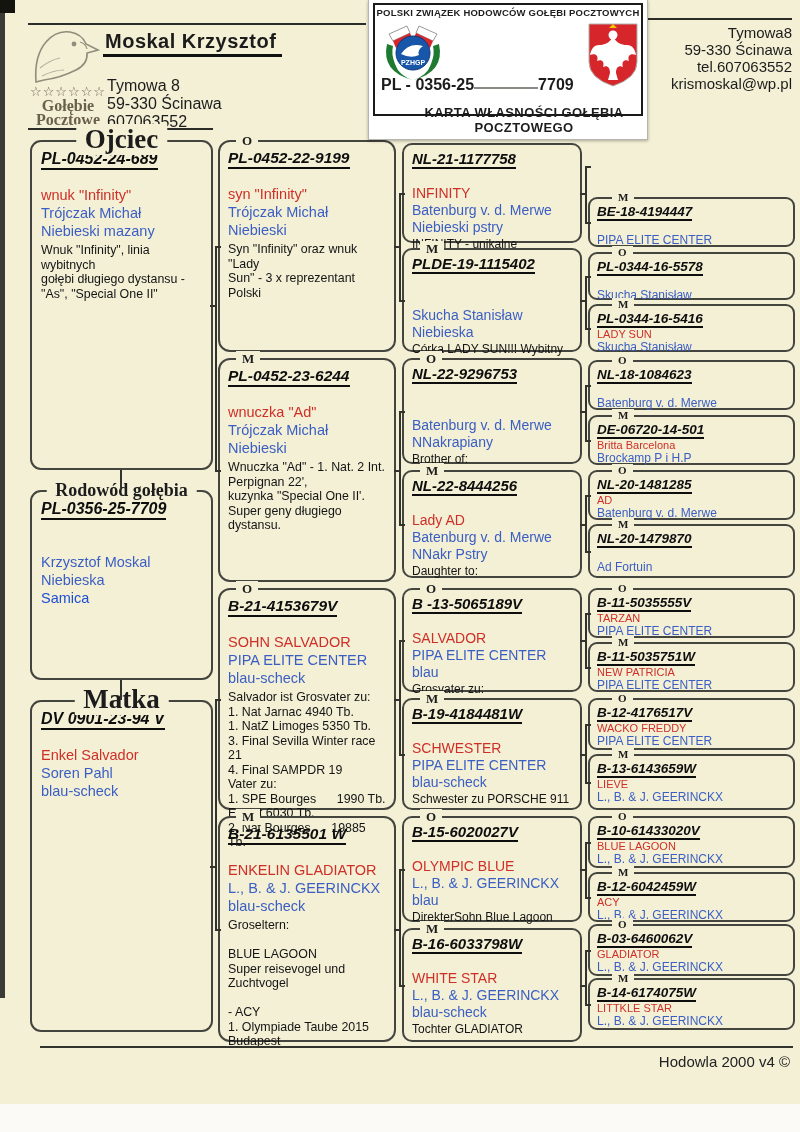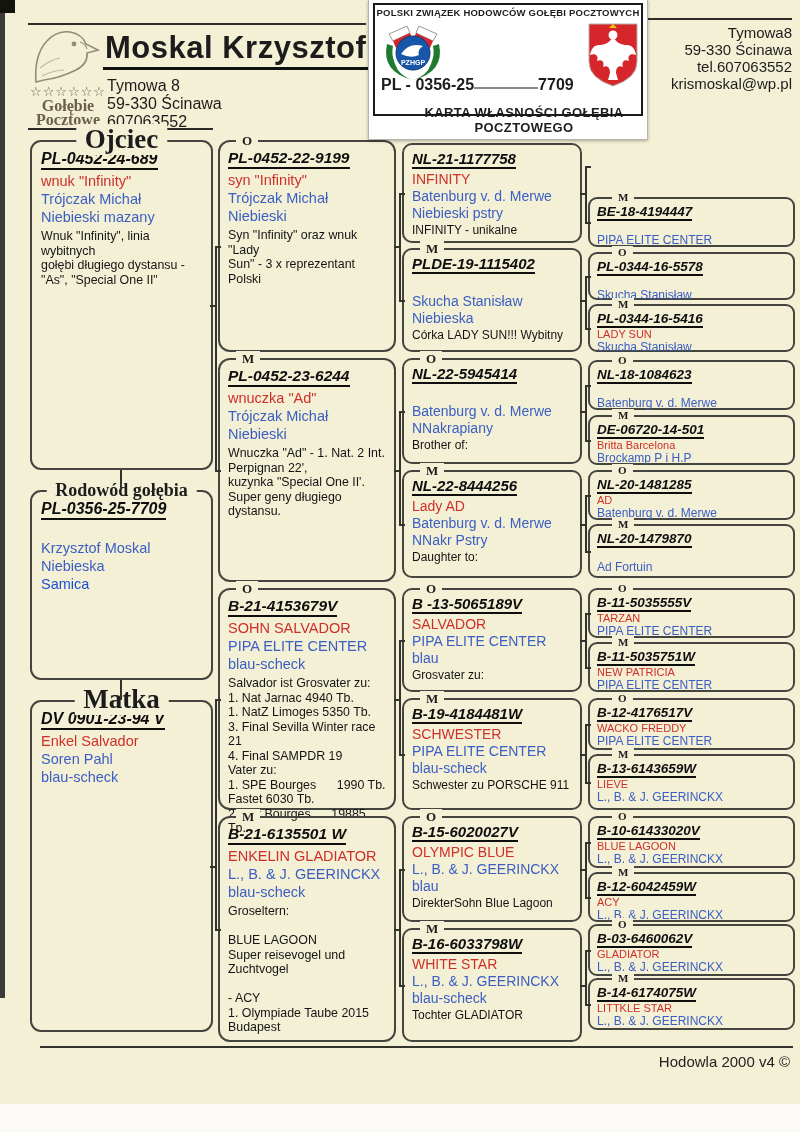--- a/index.html
+++ b/index.html
@@ -7,21 +7,21 @@
   body{background:#e8e8e4}
   #page{position:relative;width:800px;height:1132px;background:#f4f0d6;overflow:hidden;
         font-family:"Liberation Sans",sans-serif;color:#1c1c1c}
   .abs{position:absolute}
   
   .edge-left{position:absolute;left:0;top:0;width:5px;height:998px;background:#3a3a36}
   .corner-blob{position:absolute;left:0;top:0;width:15px;height:13px;background:#14140f}
   .bottom-strip{position:absolute;left:0;top:1104px;width:800px;height:28px;background:#fbfaf6}
   
   .hr{position:absolute;background:#2c2c28;height:2px}
-  #breeder-name{position:absolute;left:103px;top:30px;font-size:31px;font-weight:bold;
+  #breeder-name{position:absolute;left:103px;top:30px;font-size:20px;font-weight:bold;
      border-bottom:3px solid #111;padding:0 6px 1px 2px;letter-spacing:.5px}
   #addr{position:absolute;left:107px;top:77px;font-size:16px;line-height:18px}
   #club{position:absolute;left:22px;top:84px;color:#6a5f4a;text-align:center;width:92px}
   #club .stars{font-size:13px;letter-spacing:1px}
   #club .cl{font-family:"Liberation Serif",serif;font-weight:bold;font-size:16px;line-height:14px}
   #contact{position:absolute;left:600px;top:24px;width:192px;text-align:right;font-size:15px;line-height:17px}
   
   #sticker{position:absolute;left:368px;top:0;width:280px;height:140px;background:#fff;z-index:6;
      border:1px solid #b5b5ad;border-top:none;box-shadow:0 1px 3px rgba(0,0,0,.3)}
   #stpanel{position:absolute;left:4px;top:3px;width:270px;height:113px;border:2px solid #1a1a1a;background:#fff}
@@ -41,21 +41,21 @@
   .g2{left:218px;width:178px;padding:7px 8px;border-radius:12px}
   .g3{left:402px;width:180px;padding:5px 8px;border-radius:10px}
   .g4{left:588px;width:207px;padding:3px 7px;border-radius:9px}
   .toplabel{position:absolute;top:-18px;left:50%;transform:translateX(-50%);background:#f4f0d6;
      padding:0 9px;font-family:"Liberation Serif",serif;font-weight:bold;font-size:27px;white-space:nowrap}
   .toplabel.small{font-size:18px;top:-12px}
   .sex{position:absolute;top:-9px;left:16px;background:#f4f0d6;padding:0 6px;
      font-family:"Liberation Serif",serif;font-weight:bold;font-size:13px}
   .g4 .sex{left:22px;top:-8px;font-size:11px}
   .ring{display:inline-block;font-style:italic;font-weight:bold;font-size:15.5px;color:#0e0e0e;
-     border-bottom:2px solid #0e0e0e;padding-bottom:0;margin-bottom:2px;white-space:nowrap}
+     border-bottom:2px solid #0e0e0e;padding-bottom:0;margin-bottom:16px;white-space:nowrap}
   .g3 .ring{font-size:15px}
   .g4 .ring{font-size:13.5px;margin-bottom:0}
   .nm{font-size:14.5px;line-height:1.25;min-height:18px}
   .g3 .nm{font-size:14px;min-height:17px;line-height:1.2}
   .g4 .nm{font-size:12px;min-height:13px;line-height:1.12}
   .g4 .red{font-size:11px}
   .red{color:#cf2f27}
   .blue{color:#3a5ec4}
   .blk{color:#1d4ed8}
   .note{font-size:12.4px;line-height:1.17;color:#141414;white-space:pre-wrap;margin-top:3px}
@@ -235,21 +235,21 @@
   <div class="pbox g3" style="top:248px;height:104px">
     <span class="sex">M</span>
     <div><span class="ring">PLDE-19-1115402</span></div>
     <div class="nm red"></div>
     <div class="nm blue">Skucha Stanisław</div>
     <div class="nm blue">Niebieska</div>
     <div class="note">Córka LADY SUN!!! Wybitny</div>
   </div>
   <div class="pbox g3" style="top:358px;height:106px">
     <span class="sex">O</span>
-    <div><span class="ring">NL-22-5945414</span></div>
+    <div><span class="ring">NL-22-9296753</span></div>
     <div class="nm red"></div>
     <div class="nm blue">Batenburg v. d. Merwe</div>
     <div class="nm blue">NNakrapiany</div>
     <div class="note">Brother of:</div>
   </div>
   <div class="pbox g3" style="top:470px;height:108px">
     <span class="sex">M</span>
     <div><span class="ring">NL-22-8444256</span></div>
     <div class="nm red">Lady AD</div>
     <div class="nm blue">Batenburg v. d. Merwe</div>

